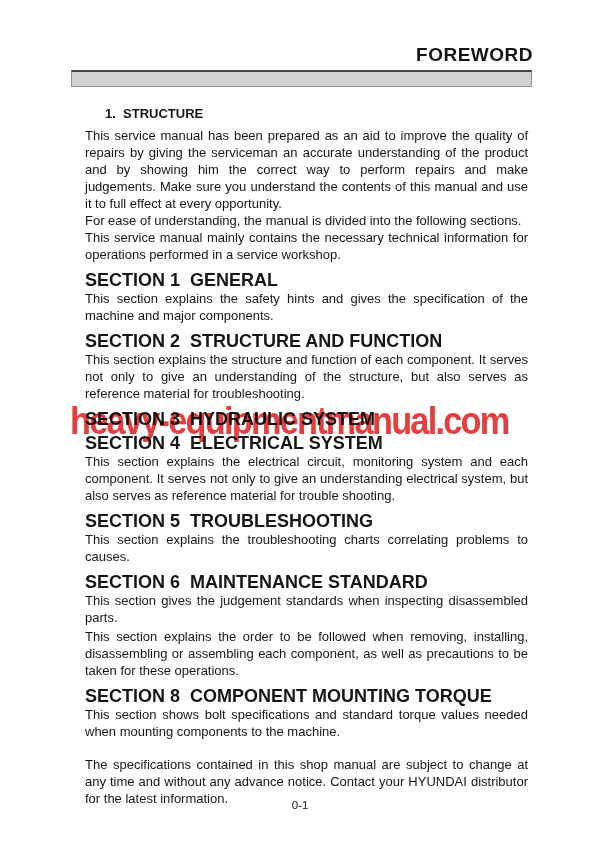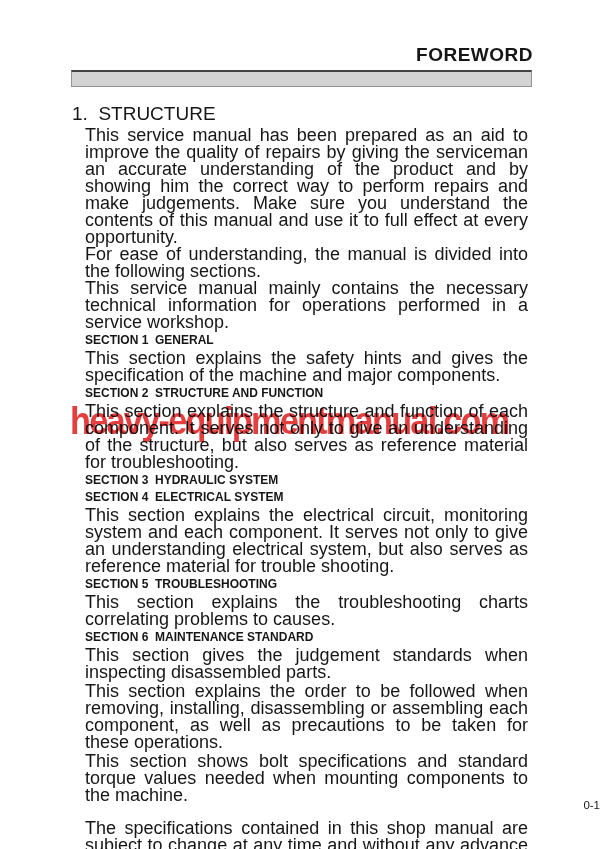--- a/index.html
+++ b/index.html
@@ -22,48 +22,49 @@
     position:absolute; top:70px; left:71px;
     width:461px; height:17px;
     background:#d3d3d3;
     border:1px solid #929292;
     border-top:2px solid #434343;
   }
   .content {
     position:absolute; top:106px; left:72px; width:456px;
   }
   .doc-h1 {
-    font-size:19px; font-weight:normal; line-height:15px;
+    font-size:13px; font-weight:bold; line-height:15px;
     white-space:pre-wrap;
+    margin-left:33px;
   }
   .indent { padding-left:13px; }
   .para {
     text-align:justify;
-    font-size:18px; line-height:17px;
+    font-size:13px; line-height:17px;
   }
   .intro { margin-top:6px; }
   .section { margin-top:2px; }
   .sec-h {
-    font-size:12px; font-weight:bold; line-height:14px;
-    margin-top:2px; margin-bottom:3px;
+    font-size:18px; font-weight:bold; line-height:14px;
+    margin-top:10px; margin-bottom:3px;
     white-space:pre-wrap;
   }
   .b { font-weight:normal; }
   .closing { margin-top:16px; }
   .watermark {
     position:absolute; top:401px; left:70px;
     font-size:39px; font-weight:bold; letter-spacing:-2px;
     transform:scaleX(0.88); transform-origin:left center;
     mix-blend-mode:multiply;
     white-space:nowrap;
     line-height:1;
   }
   .page-number {
     position:absolute; top:799px; left:0; width:100%;
-    text-align:right; font-size:11.5px;
+    text-align:center; font-size:11.5px;
   }
 </style>
 </head>
 <body>
 
 <div class="page">
 
   <div class="header-title">FOREWORD</div>
   <div class="header-bar" style="background: rgb(211, 211, 211);"></div>
 
@@ -104,20 +105,21 @@
     <div class="section">
       <div class="sec-h indent">SECTION 6  MAINTENANCE STANDARD</div>
       <div class="para indent">This section gives the judgement standards when inspecting disassembled parts.</div>
     </div>
 
     <div class="section">
       <div class="para indent">This section explains the order to be followed when removing, installing, disassembling or assembling each component, as well as precautions to be taken for these operations.</div>
     </div>
 
     <div class="section">
+      <div class="sec-h indent">SECTION 8  COMPONENT MOUNTING TORQUE</div>
       <div class="para indent">This section shows bolt specifications and standard torque values needed when mounting components to the machine.</div>
     </div>
 
     <div class="para indent closing">The specifications contained in this shop manual are subject to change at any time and without any advance notice.  Contact your HYUNDAI distributor for the latest information.</div>
 
   </div>
 
   <div class="watermark" style="color: rgba(225, 28, 28, 0.85);">heavy-equipmentmanual.com</div>
 
   <div class="page-number">0-1</div>

